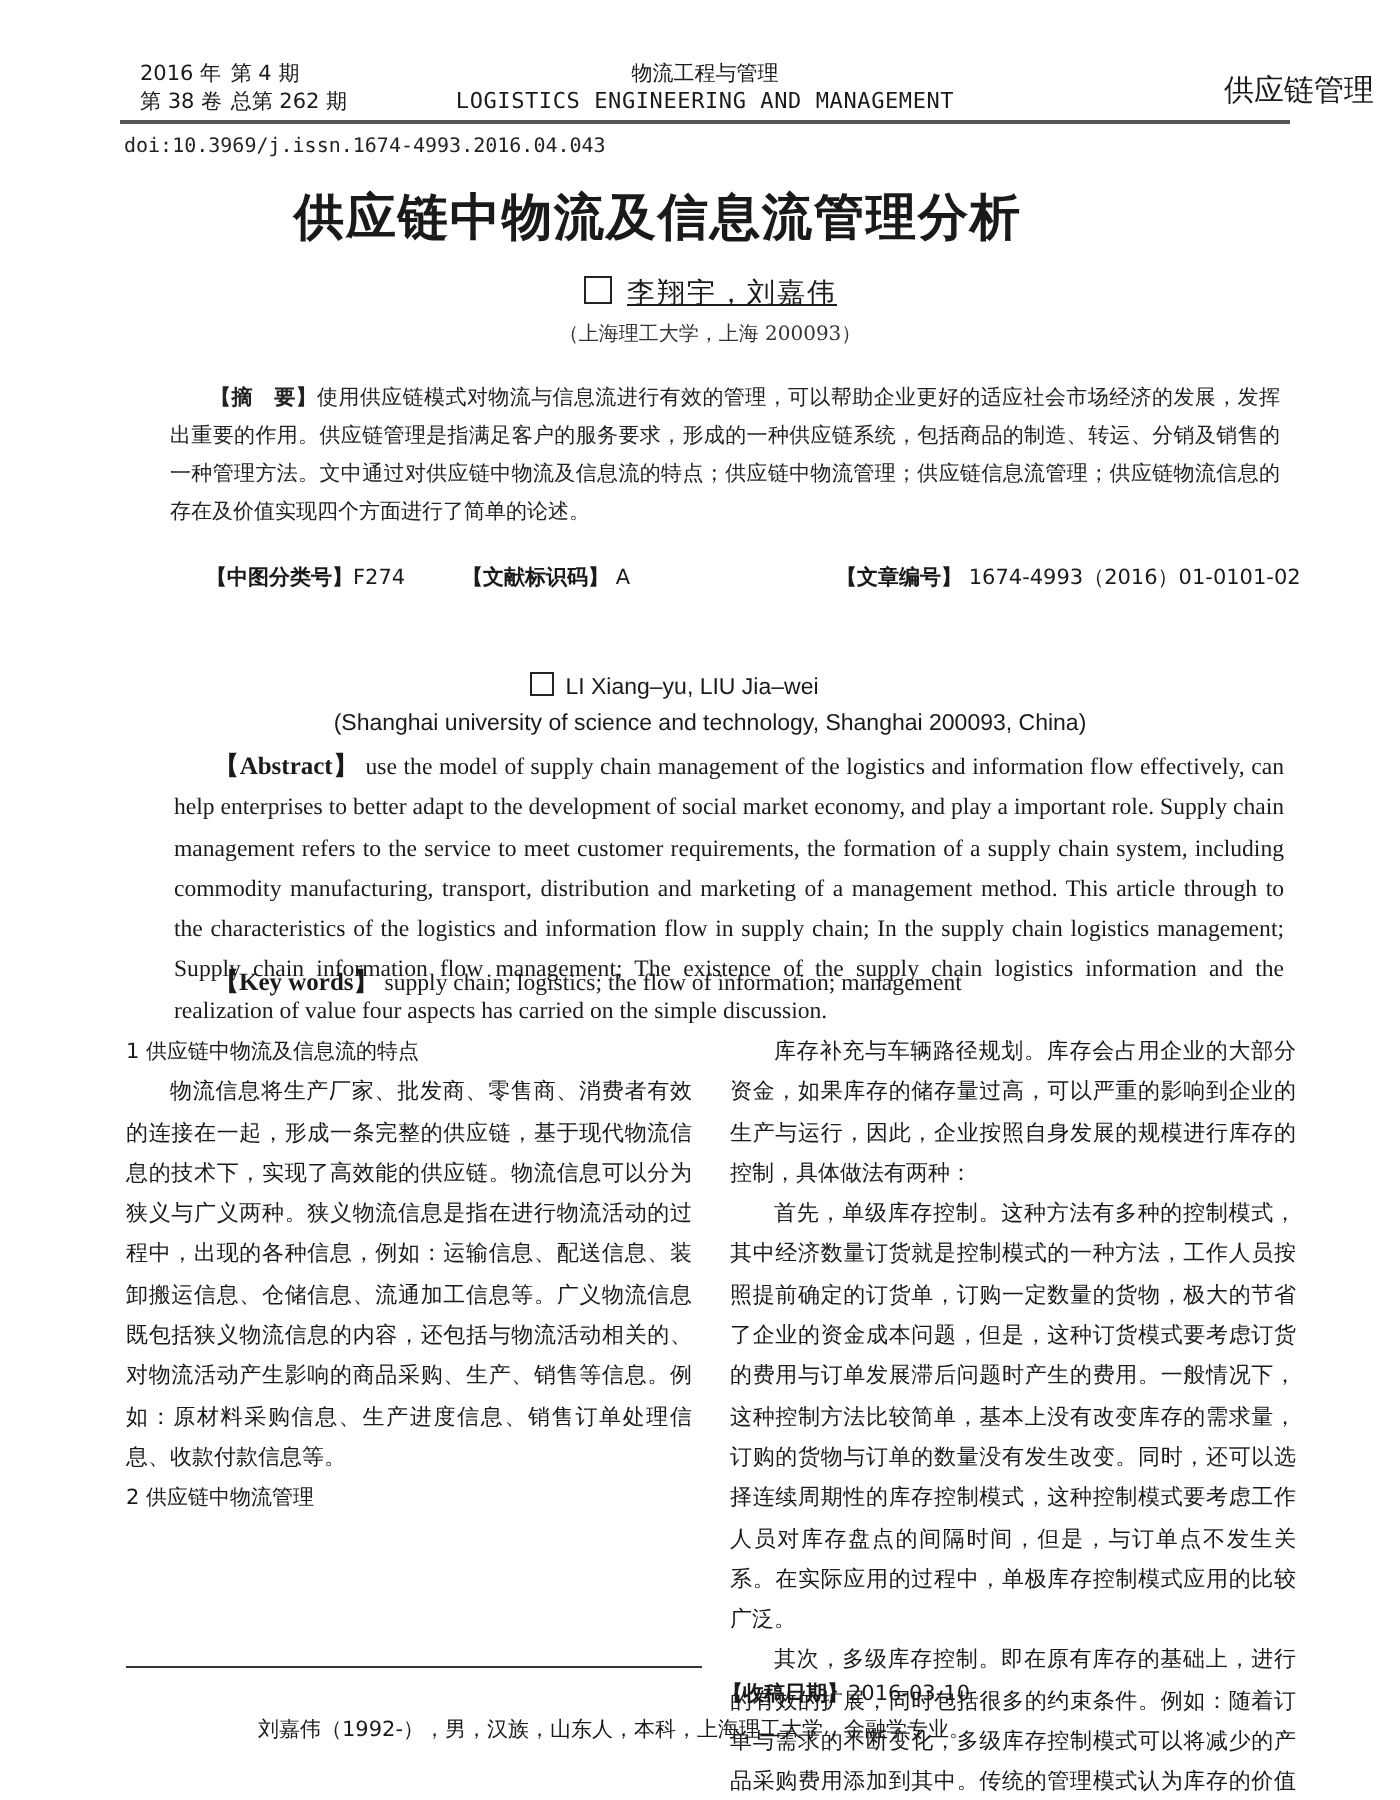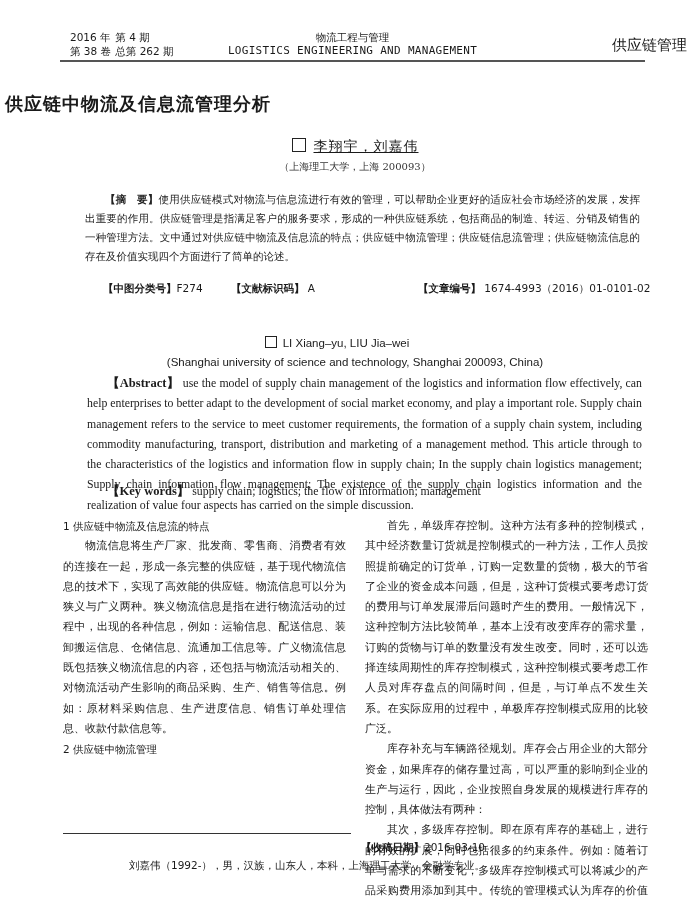--- a/index.html
+++ b/index.html
@@ -12,21 +12,21 @@
     .hdr-left { position: absolute; left: 10px; top: 0; font-family: "DejaVu Sans", sans-serif; font-size: 10.5px; line-height: 14px; }
     .hdr-left .row span { display: inline-block; }
     .hdr-left .row span.a { width: 42px; }
     .hdr-center { position: absolute; left: 0; width: 585px; top: 0; text-align: center; font-family: "DejaVu Sans", sans-serif; font-size: 10.5px; line-height: 14px; }
     .hdr-center .en { font-family: "DejaVu Sans Mono", monospace; font-size: 11px; letter-spacing: 0.3px; }
     .hdr-right { position: absolute; right: -42px; top: 6px; font-family: "DejaVu Sans", sans-serif; font-size: 15px; }
     .hdr-rule { position: absolute; left: 55px; top: 60px; width: 585px; height: 2px; background: #555; }
 
     .doi { position: absolute; left: 57px; top: 68px; font-family: "DejaVu Sans Mono", monospace; font-size: 10px; color: #222; }
 
-    .title-cn { position: absolute; left: 0; width: 648px; top: 92px; text-align: left; font-family: "DejaVu Serif", serif; font-weight: bold; font-size: 18px; letter-spacing: 1px; }
+    .title-cn { position: absolute; left: 0; width: 648px; top: 92px; text-align: center; font-family: "DejaVu Serif", serif; font-weight: bold; font-size: 25px; letter-spacing: 1px; }
     .authors-cn { position: absolute; left: 0; width: 700px; top: 138px; text-align: center; font-size: 14px; letter-spacing: 1px; text-decoration: underline; }
     .box { display: inline-block; width: 12px; height: 12px; border: 1.2px solid #222; vertical-align: -1px; margin-right: 8px; }
     .affil-cn { position: absolute; left: 0; width: 700px; top: 160px; text-align: center; font-size: 10px; color: #333; }
 
     .abs-cn { position: absolute; left: 80px; width: 555px; top: 190px; font-size: 10.5px; line-height: 19px; text-align: justify; text-indent: 20px; color: #222; }
     .abs-cn .lbl, .kw-cn .lbl, .cls .lbl { font-family: "DejaVu Sans", sans-serif; font-weight: bold; }
     .kw-cn { position: absolute; left: 98px; top: 263px; font-size: 10.5px; }
     .cls { position: absolute; left: 98px; top: 282px; width: 540px; font-size: 10.5px; font-family: "DejaVu Sans", sans-serif; }
     .cls span.item { position: absolute; top: 0; white-space: nowrap; }
 
@@ -60,20 +60,21 @@
       <div class="row"><span class="a">第 38 卷</span> <span>总第 262 期</span></div>
     </div>
     <div class="hdr-center">
       <div>物流工程与管理</div>
       <div class="en">LOGISTICS ENGINEERING AND MANAGEMENT</div>
     </div>
     <div class="hdr-right">供应链管理</div>
   </div>
   <div class="hdr-rule"></div>
 
+  <div class="doi">doi:10.3969/j.issn.1674-4993.2016.04.043</div>
 
   <div class="title-cn">供应链中物流及信息流管理分析</div>
   <div class="authors-cn"><span class="box"></span><span>李翔宇，刘嘉伟</span></div>
   <div class="affil-cn">（上海理工大学，上海 200093）</div>
 
   <div class="abs-cn"><span class="lbl">【摘　要】</span><span>使用供应链模式对物流与信息流进行有效的管理，可以帮助企业更好的适应社会市场经济的发展，发挥出重要的作用。供应链管理是指满足客户的服务要求，形成的一种供应链系统，包括商品的制造、转运、分销及销售的一种管理方法。文中通过对供应链中物流及信息流的特点；供应链中物流管理；供应链信息流管理；供应链物流信息的存在及价值实现四个方面进行了简单的论述。</span></div>
 
 
   <div class="cls">
     <span class="item" style="left:0"><span class="lbl">【中图分类号】</span><span>F274</span></span>
@@ -87,22 +88,22 @@
   <div class="abs-en"><span class="lbl">【Abstract】</span> <span>use the model of supply chain management of the logistics and information flow effectively, can help enterprises to better adapt to the development of social market economy, and play a important role. Supply chain management refers to the service to meet customer requirements, the formation of a supply chain system, including commodity manufacturing, transport, distribution and marketing of a management method. This article through to the characteristics of the logistics and information flow in supply chain; In the supply chain logistics management; Supply chain information flow management; The existence of the supply chain logistics information and the realization of value four aspects has carried on the simple discussion.</span></div>
   <div class="kw-en"><span class="lbl">【Key words】</span> <span>supply chain; logistics; the flow of information; management</span></div>
 
   <div class="col left">
     <p class="sec">1  供应链中物流及信息流的特点</p>
     <p>物流信息将生产厂家、批发商、零售商、消费者有效的连接在一起，形成一条完整的供应链，基于现代物流信息的技术下，实现了高效能的供应链。物流信息可以分为狭义与广义两种。狭义物流信息是指在进行物流活动的过程中，出现的各种信息，例如：运输信息、配送信息、装卸搬运信息、仓储信息、流通加工信息等。广义物流信息既包括狭义物流信息的内容，还包括与物流活动相关的、对物流活动产生影响的商品采购、生产、销售等信息。例如：原材料采购信息、生产进度信息、销售订单处理信息、收款付款信息等。</p>
     <p class="sec">2  供应链中物流管理</p>
   </div>
 
   <div class="col right">
+    <p>库存补充与车辆路径规划。库存会占用企业的大部分资金，如果库存的储存量过高，可以严重的影响到企业的生产与运行，因此，企业按照自身发展的规模进行库存的控制，具体做法有两种：</p>
     <p>首先，单级库存控制。这种方法有多种的控制模式，其中经济数量订货就是控制模式的一种方法，工作人员按照提前确定的订货单，订购一定数量的货物，极大的节省了企业的资金成本问题，但是，这种订货模式要考虑订货的费用与订单发展滞后问题时产生的费用。一般情况下，这种控制方法比较简单，基本上没有改变库存的需求量，订购的货物与订单的数量没有发生改变。同时，还可以选择连续周期性的库存控制模式，这种控制模式要考虑工作人员对库存盘点的间隔时间，但是，与订单点不发生关系。在实际应用的过程中，单极库存控制模式应用的比较广泛。</p>
-    <p>库存补充与车辆路径规划。库存会占用企业的大部分资金，如果库存的储存量过高，可以严重的影响到企业的生产与运行，因此，企业按照自身发展的规模进行库存的控制，具体做法有两种：</p>
     <p>其次，多级库存控制。即在原有库存的基础上，进行的有效的扩展，同时包括很多的约束条件。例如：随着订单与需求的不断变化，多级库存控制模式可以将减少的产品采购费用添加到其中。传统的管理模式认为库存的价值不会发生</p>
   </div>
 
   <div class="foot-rule"></div>
   <div class="foot">
     <div><span class="lbl">【收稿日期】</span><span>2016-03-10</span></div>
     <div class="indent">刘嘉伟（1992-），男，汉族，山东人，本科，上海理工大学，金融学专业。</div>
   </div>
 </div>
 

